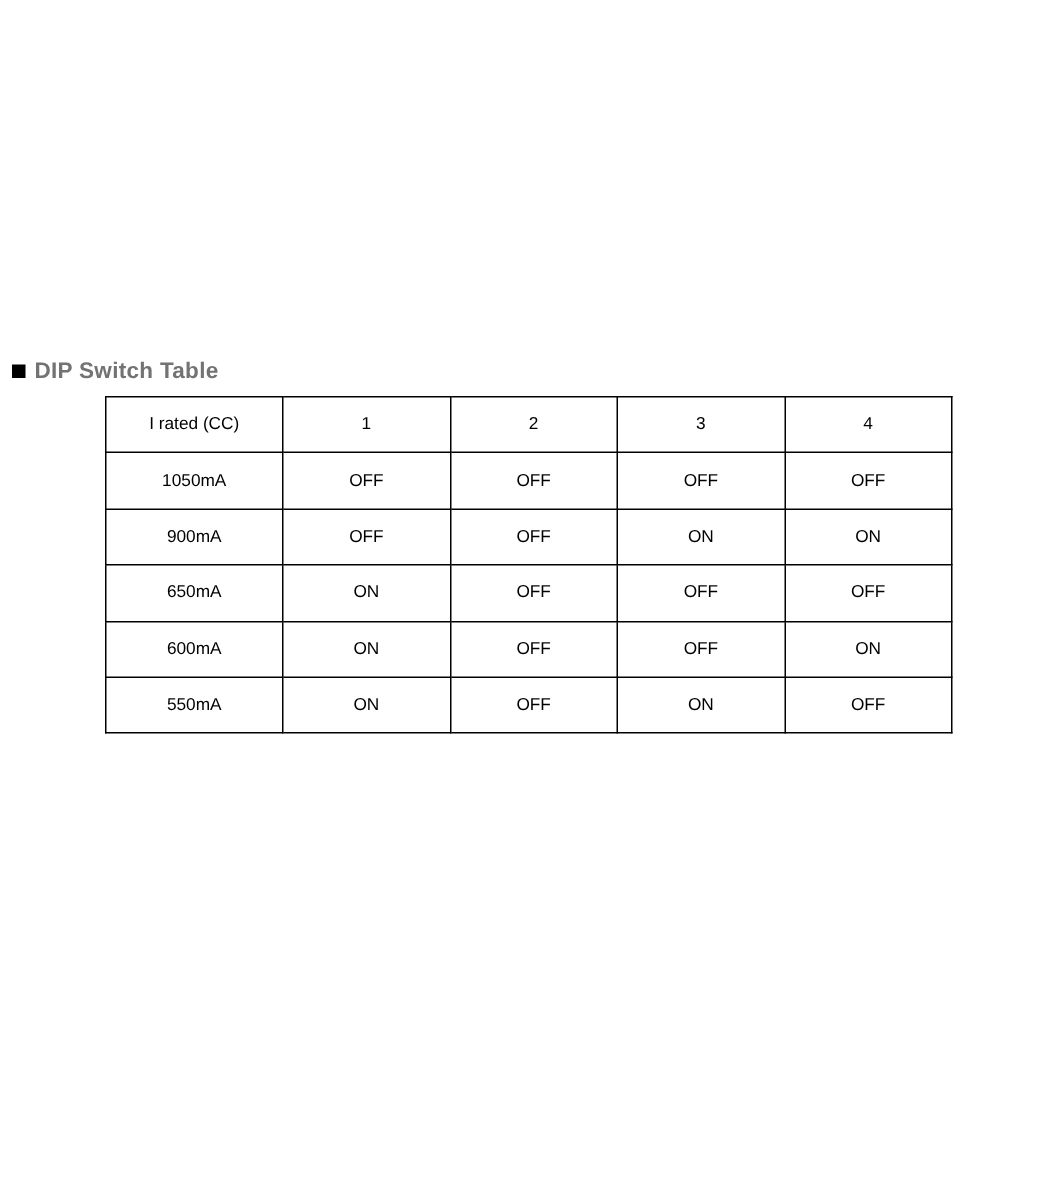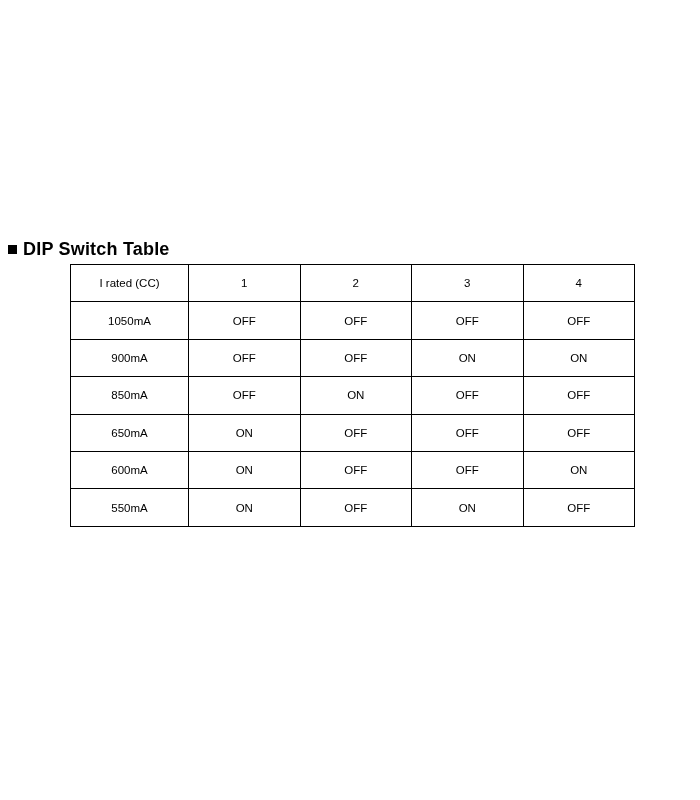--- a/index.html
+++ b/index.html
@@ -30,24 +30,24 @@
     align-items: center;
     gap: 6px;
   }
   .bullet-square {
     width: 9px;
     height: 9px;
     background: #000000;
     display: inline-block;
   }
   .section-title {
-    font-size: 18px;
+    font-size: 15px;
     font-weight: bold;
     letter-spacing: 0.2px;
-    color: #000000;
+    color: #737373;
     line-height: 1;
   }
   .table-wrap {
     position: absolute;
     left: 70px;
     top: 264px;
     width: 564px;
   }
   table.dip {
     border-collapse: collapse;
@@ -107,27 +107,20 @@
           <td>OFF</td>
         </tr>
         <tr>
           <td>900mA</td>
           <td>OFF</td>
           <td>OFF</td>
           <td>ON</td>
           <td>ON</td>
         </tr>
         <tr>
-          <td>850mA</td>
-          <td>OFF</td>
-          <td>ON</td>
-          <td>OFF</td>
-          <td>OFF</td>
-        </tr>
-        <tr>
           <td>650mA</td>
           <td>ON</td>
           <td>OFF</td>
           <td>OFF</td>
           <td>OFF</td>
         </tr>
         <tr>
           <td>600mA</td>
           <td>ON</td>
           <td>OFF</td>

